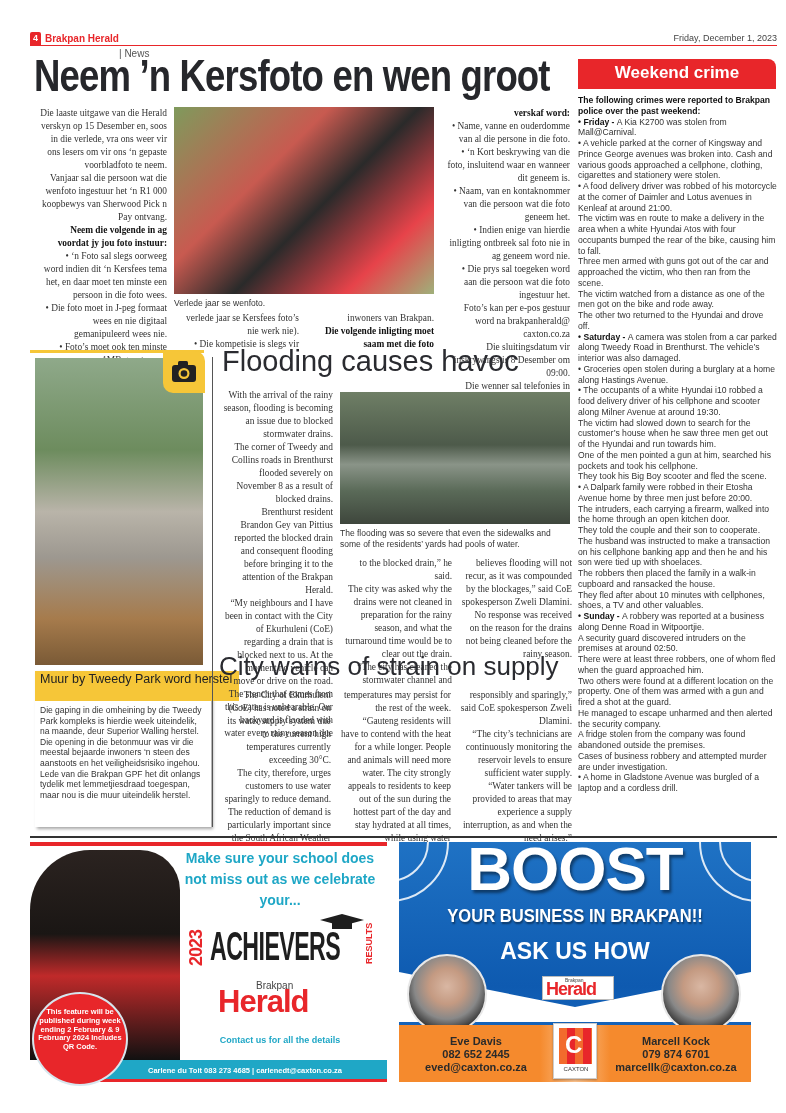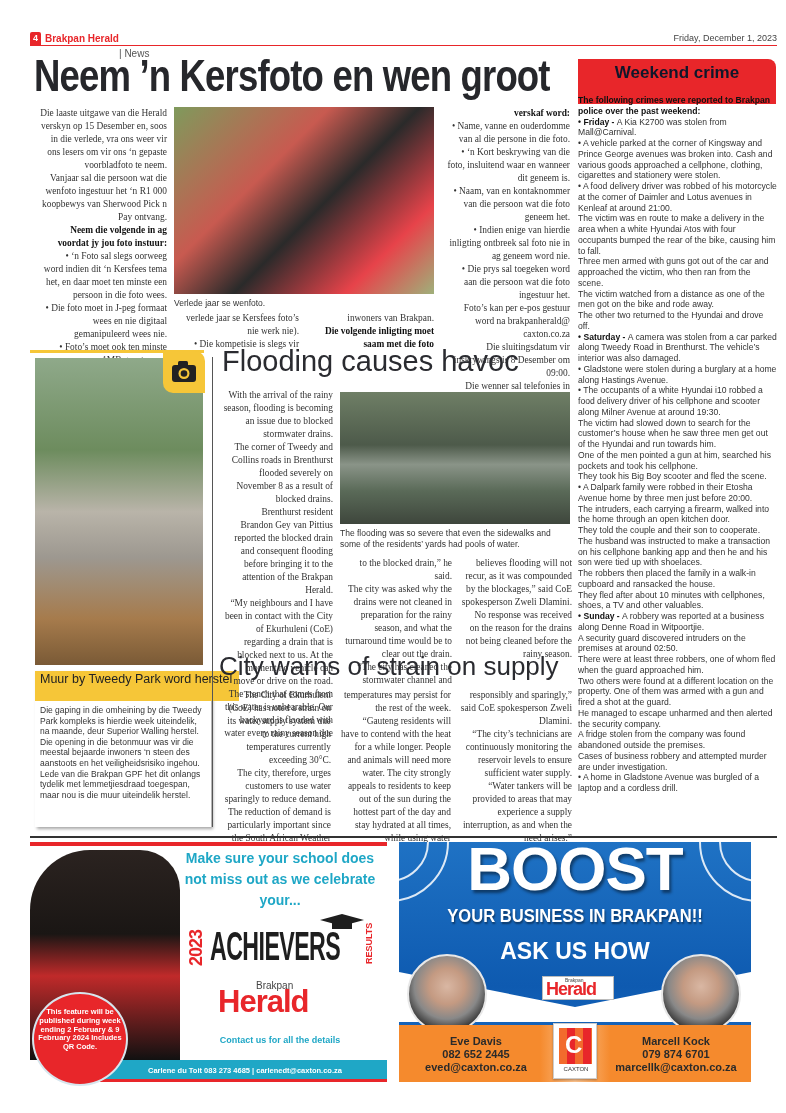--- a/index.html
+++ b/index.html
@@ -25,21 +25,21 @@
   .col b { color: #111; }
 
   
   .photo { background: linear-gradient(135deg, #7f9a5c 0%, #c85a50 35%, #2a2a2a 55%, #e7434a 80%, #9fb07a 100%); }
   .photo-flood { background: linear-gradient(180deg, #6f7f66 0%, #4d5a4a 40%, #8a9488 55%, #5a6a58 75%, #3e463c 100%); }
   .photo-wall { background: linear-gradient(180deg, #8fa98a 0%, #6d8c5e 30%, #b9b4a9 50%, #9d9890 65%, #a67b4c 85%, #7a5a36 100%); }
 
   .caption { font-family: "Liberation Sans", sans-serif; font-size: 8.5px; line-height: 10.5px; color: #333; }
 
   
-  .crime-tab { left: 578px; top: 59px; width: 198px; height: 45px; background: #e8262a; border-radius: 0 8px 0 0; color: #0f172a; font: bold 17px "Liberation Sans", sans-serif; text-align: center; line-height: 27px; }
+  .crime-tab { left: 578px; top: 59px; width: 198px; height: 30px; background: #e8262a; border-radius: 0 8px 0 0; color: #ffffff; font: bold 17px "Liberation Sans", sans-serif; text-align: center; line-height: 27px; }
   .crime-body { left: 578px; top: 95px; width: 199px; font-family: "Liberation Sans", sans-serif; font-size: 8.6px; line-height: 10.75px; color: #333; }
   .crime-body b { color: #111; }
   .cam-badge { left: 163px; top: 351px; width: 42px; height: 42px; background: #f6c638; border-radius: 0 10px 0 10px; }
   .muur-box { left: 35px; top: 671px; width: 176px; height: 156px; box-shadow: 2px 2px 3px rgba(0,0,0,0.35); background: #fff; }
   .muur-title { position: absolute; left: 0; top: 0; width: 204px; height: 30px; background: #f6c638; font: 12.5px "Liberation Sans", sans-serif; line-height: 13.5px; padding: 2px 5px; color: #222; }
   .muur-text { position: absolute; left: 5px; top: 34px; width: 168px; font: 8.5px "Liberation Sans", sans-serif; line-height: 10.6px; color: #333; }
 
   .vrule { width: 1px; background: #555; }
 
   
@@ -126,21 +126,21 @@
 <div class="abs crime-body">
   <div><b>The following crimes were reported to Brakpan police over the past weekend:</b></div>
   <div><b>• Friday - </b><span>A Kia K2700 was stolen from Mall@Carnival.</span></div>
   <div>• A vehicle parked at the corner of Kingsway and Prince George avenues was broken into. Cash and various goods approached a cellphone, clothing, cigarettes and stationery were stolen.</div>
   <div>• A food delivery driver was robbed of his motorcycle at the corner of Daimler and Lotus avenues in Kenleaf at around 21:00.</div>
   <div>The victim was en route to make a delivery in the area when a white Hyundai Atos with four occupants bumped the rear of the bike, causing him to fall.</div>
   <div>Three men armed with guns got out of the car and approached the victim, who then ran from the scene.</div>
   <div>The victim watched from a distance as one of the men got on the bike and rode away.</div>
   <div>The other two returned to the Hyundai and drove off.</div>
   <div><b>• Saturday - </b><span>A camera was stolen from a car parked along Tweedy Road in Brenthurst. The vehicle’s interior was also damaged.</span></div>
-  <div>• Gladstone were stolen during a burglary at a home along Hastings Avenue.</div>
+  <div>• Groceries open stolen during a burglary at a home along Hastings Avenue.</div>
   <div>• The occupants of a white Hyundai i10 robbed a food delivery driver of his cellphone and scooter along Milner Avenue at around 19:30.</div>
   <div>The victim had slowed down to search for the customer’s house when he saw three men get out of the Hyundai and run towards him.</div>
   <div>One of the men pointed a gun at him, searched his pockets and took his cellphone.</div>
   <div>They took his Big Boy scooter and fled the scene.</div>
   <div>• A Dalpark family were robbed in their Etosha Avenue home by three men just before 20:00.</div>
   <div>The intruders, each carrying a firearm, walked into the home through an open kitchen door.</div>
   <div>They told the couple and their son to cooperate.</div>
   <div>The husband was instructed to make a transaction on his cellphone banking app and then he and his son were tied up with shoelaces.</div>
   <div>The robbers then placed the family in a walk-in cupboard and ransacked the house.</div>
   <div>They fled after about 10 minutes with cellphones, shoes, a TV and other valuables.</div>

